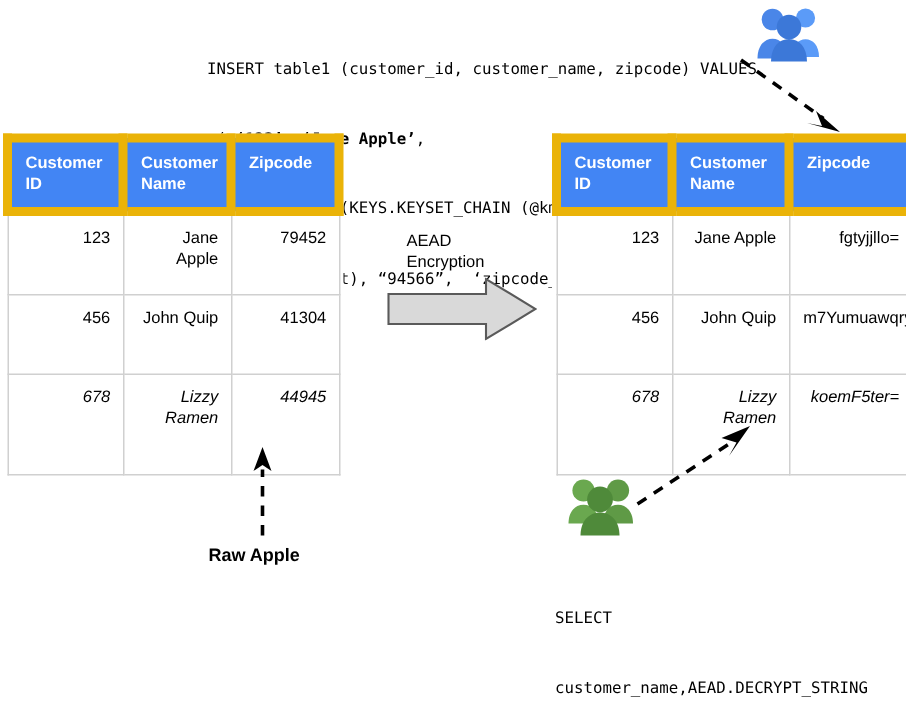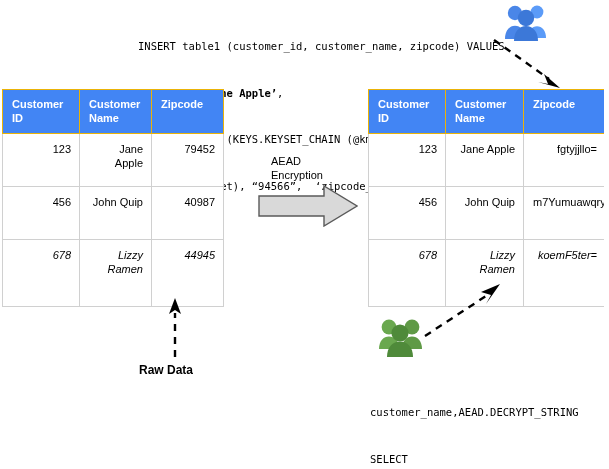--- a/index.html
+++ b/index.html
@@ -48,21 +48,21 @@
     background: #ffffff;
   }
   .data-table th {
     background: #4285f4;
     color: #ffffff;
     font-size: 11px;
     font-weight: bold;
     text-align: left;
     vertical-align: top;
     padding: 8px 8px 8px 9px;
-    border: 1px solid #eab308;
+    border: 6px solid #eab308;
     line-height: 13.5px;
   }
   .data-table td {
     background: #ffffff;
     color: #000000;
     font-size: 11px;
     text-align: right;
     vertical-align: top;
     padding: 9px 8px 9px 9px;
     border: 1px solid #d0d0d0;
@@ -171,21 +171,21 @@
     </thead>
     <tbody>
       <tr class="row-tall">
         <td>123</td>
         <td>Jane Apple</td>
         <td>79452</td>
       </tr>
       <tr class="row-tall">
         <td>456</td>
         <td>John Quip</td>
-        <td>40987</td>
+        <td>41304</td>
       </tr>
       <tr class="row-xtall">
         <td>678</td>
         <td>Lizzy Ramen</td>
         <td>44945</td>
       </tr>
     </tbody>
   </table>
 
   <table id="table-right" class="data-table">
@@ -230,21 +230,21 @@
       <polygon points="1,11 66,11 66,1 99,21 66,41 66,31 1,31" fill="#d9d9d9" stroke="#5a5a5a" stroke-width="1.4" stroke-linejoin="miter"></polygon>
     </svg>
   </div>
 
   <div id="arrow-rawdata" class="dashed-arrow">
     <svg viewBox="0 0 30 62" width="30" height="62" aria-hidden="true">
       <line x1="15" y1="60" x2="15" y2="16" stroke="#000000" stroke-width="2.4" stroke-dasharray="7,6" stroke-linecap="butt"></line>
       <polygon points="15,1 9,17 15,13 21,17" fill="#000000"></polygon>
     </svg>
   </div>
-  <div id="label-rawdata">Raw Data</div>
+  <div id="label-rawdata">Raw Apple</div>
 
   <div id="icon-people-green" class="people-icon">
     <svg viewBox="0 0 46 42" width="46" height="42" aria-hidden="true">
 
       <circle cx="11" cy="11" r="7.4" fill="#6aa84f"></circle>
       <path d="M1 33 c0-8 4.5-12.5 10-12.5 s10 4.5 10 12.5 z" fill="#6aa84f"></path>
 
       <circle cx="34" cy="11" r="7.4" fill="#5f9a46"></circle>
       <path d="M24 33 c0-8 4.5-12.5 10-12.5 s10 4.5 10 12.5 z" fill="#5f9a46"></path>
 
@@ -254,21 +254,21 @@
   </div>
 
   <div id="arrow-select" class="dashed-arrow">
     <svg viewBox="0 0 82 56" width="82" height="56" aria-hidden="true">
       <line x1="1" y1="54" x2="62" y2="14" stroke="#000000" stroke-width="2.4" stroke-dasharray="7,6" stroke-linecap="butt"></line>
       <polygon points="76,2 57,10 67,13 62,22" fill="#000000"></polygon>
     </svg>
   </div>
 
   <div id="select-sql" class="sql-block">
+    <span class="ln">SELECT</span>
     <span class="ln">customer_name,AEAD.DECRYPT_STRING</span>
-    <span class="ln">SELECT</span>
     
     
     
     
   </div>
 
 </div>
 
 </body></html>

